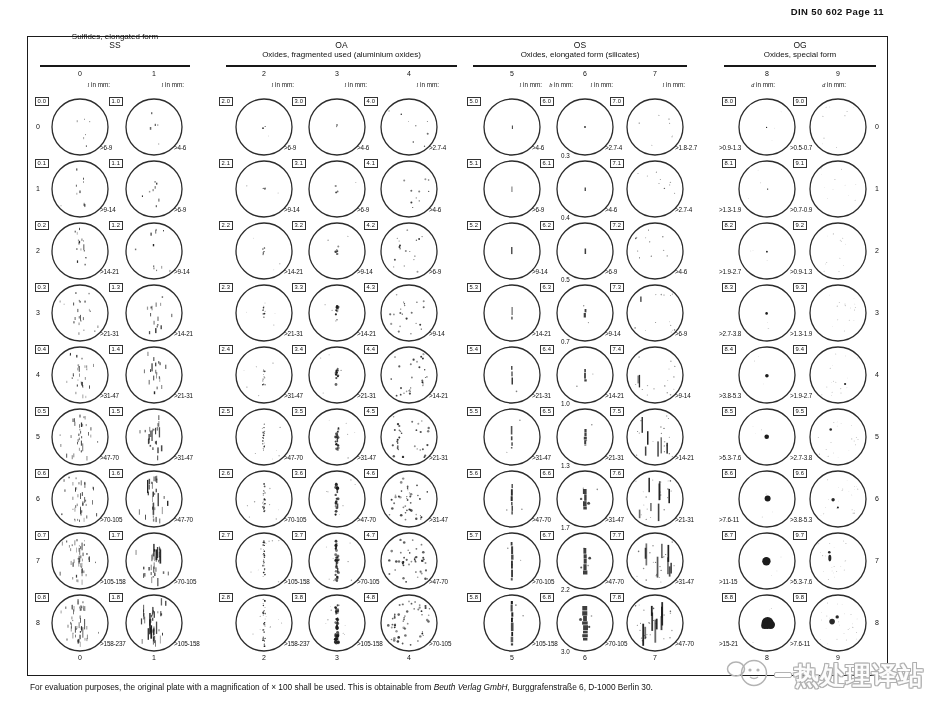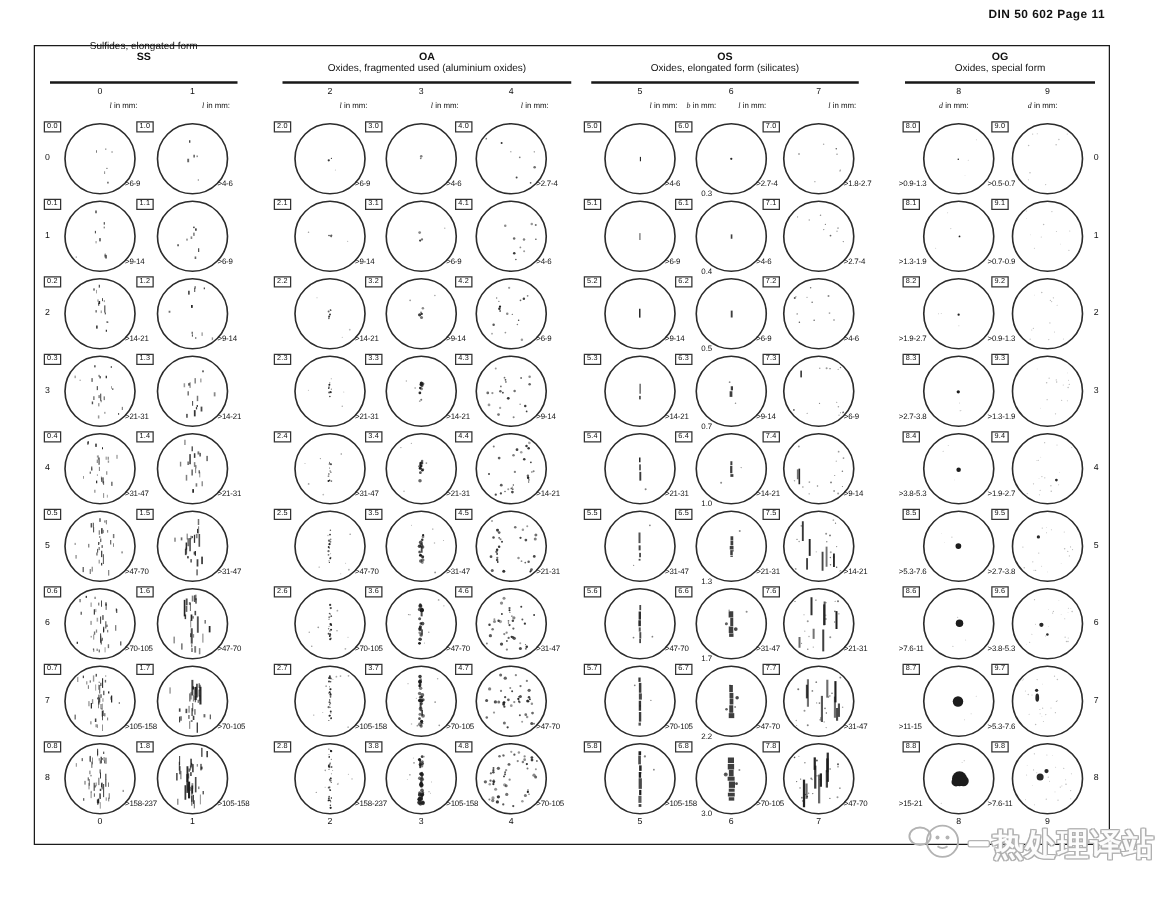--- a/index.html
+++ b/index.html
@@ -1,20 +1,20 @@
 <!DOCTYPE html>
 <html><head>
 <meta charset="utf-8">
 <style>
   html,body{margin:0;padding:0;background:#fff;}
   #page{position:relative;width:926px;height:723px;background:#ffffff;overflow:hidden;
         font-family:"Liberation Sans",sans-serif;color:#111;}
   .pagehead{position:absolute;top:6px;right:42px;font-size:9.5px;font-weight:bold;letter-spacing:.4px;}
   #plate{position:absolute;left:27px;top:36px;width:859px;height:638px;border:1.6px solid #1b1b1b;background:#fff;}
-  .gcode{position:absolute;transform:translateX(-50%);font-size:8.5px;font-weight:bold;white-space:nowrap;}
+  .gcode{position:absolute;transform:translateX(-50%);font-size:8.5px;font-weight:normal;white-space:nowrap;}
   .gname{position:absolute;transform:translateX(-50%);font-size:8px;white-space:nowrap;}
   .grule{position:absolute;height:1.6px;background:#181818;}
   .colnum{position:absolute;transform:translateX(-50%);font-size:7px;}
   .unit{position:absolute;font-size:6.3px;text-align:right;width:60px;white-space:nowrap;}
   .unit i{font-style:italic;font-family:"Liberation Serif",serif;}
   .circ{position:absolute;}
   .tag{position:absolute;font-size:5.8px;line-height:1.15;border:.8px solid #333;padding:0 1.5px;background:#fff;letter-spacing:.2px;}
   .range{position:absolute;font-size:6.3px;white-space:nowrap;letter-spacing:-.15px;}
   .bval{position:absolute;font-size:6.3px;}
   .rownum{position:absolute;transform:translateX(-50%);font-size:7px;}
@@ -2659,20 +2659,21 @@
       <div class="rownum" style="left:877px;top:433px">5</div>
       <div class="rownum" style="left:38px;top:495px">6</div>
       <div class="rownum" style="left:877px;top:495px">6</div>
       <div class="rownum" style="left:38px;top:557px">7</div>
       <div class="rownum" style="left:877px;top:557px">7</div>
       <div class="rownum" style="left:38px;top:619px">8</div>
       <div class="rownum" style="left:877px;top:619px">8</div>
     </div>
 
   <div class="caption">
+    <div><span>For evaluation purposes, the original plate with a magnification of × 100 shall be used. This is obtainable from </span><span class="it">Beuth Verlag GmbH</span><span>, Burggrafenstraße 6, D-1000 Berlin 30.</span></div>
   </div>
 
   <div class="watermark">
     <svg width="46" height="38" viewBox="0 0 46 38">
       <ellipse cx="10" cy="13" rx="8.5" ry="7" fill="none" stroke="#b3b3b3" stroke-width="1.5"></ellipse>
       <circle cx="28" cy="17" r="12.5" fill="none" stroke="#b3b3b3" stroke-width="1.5"></circle>
       <circle cx="24" cy="14" r="1.6" fill="#b3b3b3"></circle>
       <circle cx="32" cy="14" r="1.6" fill="#b3b3b3"></circle>
       <path d="M24 21 q4 3 8 0" fill="none" stroke="#b3b3b3" stroke-width="1.5"></path>
     </svg>

